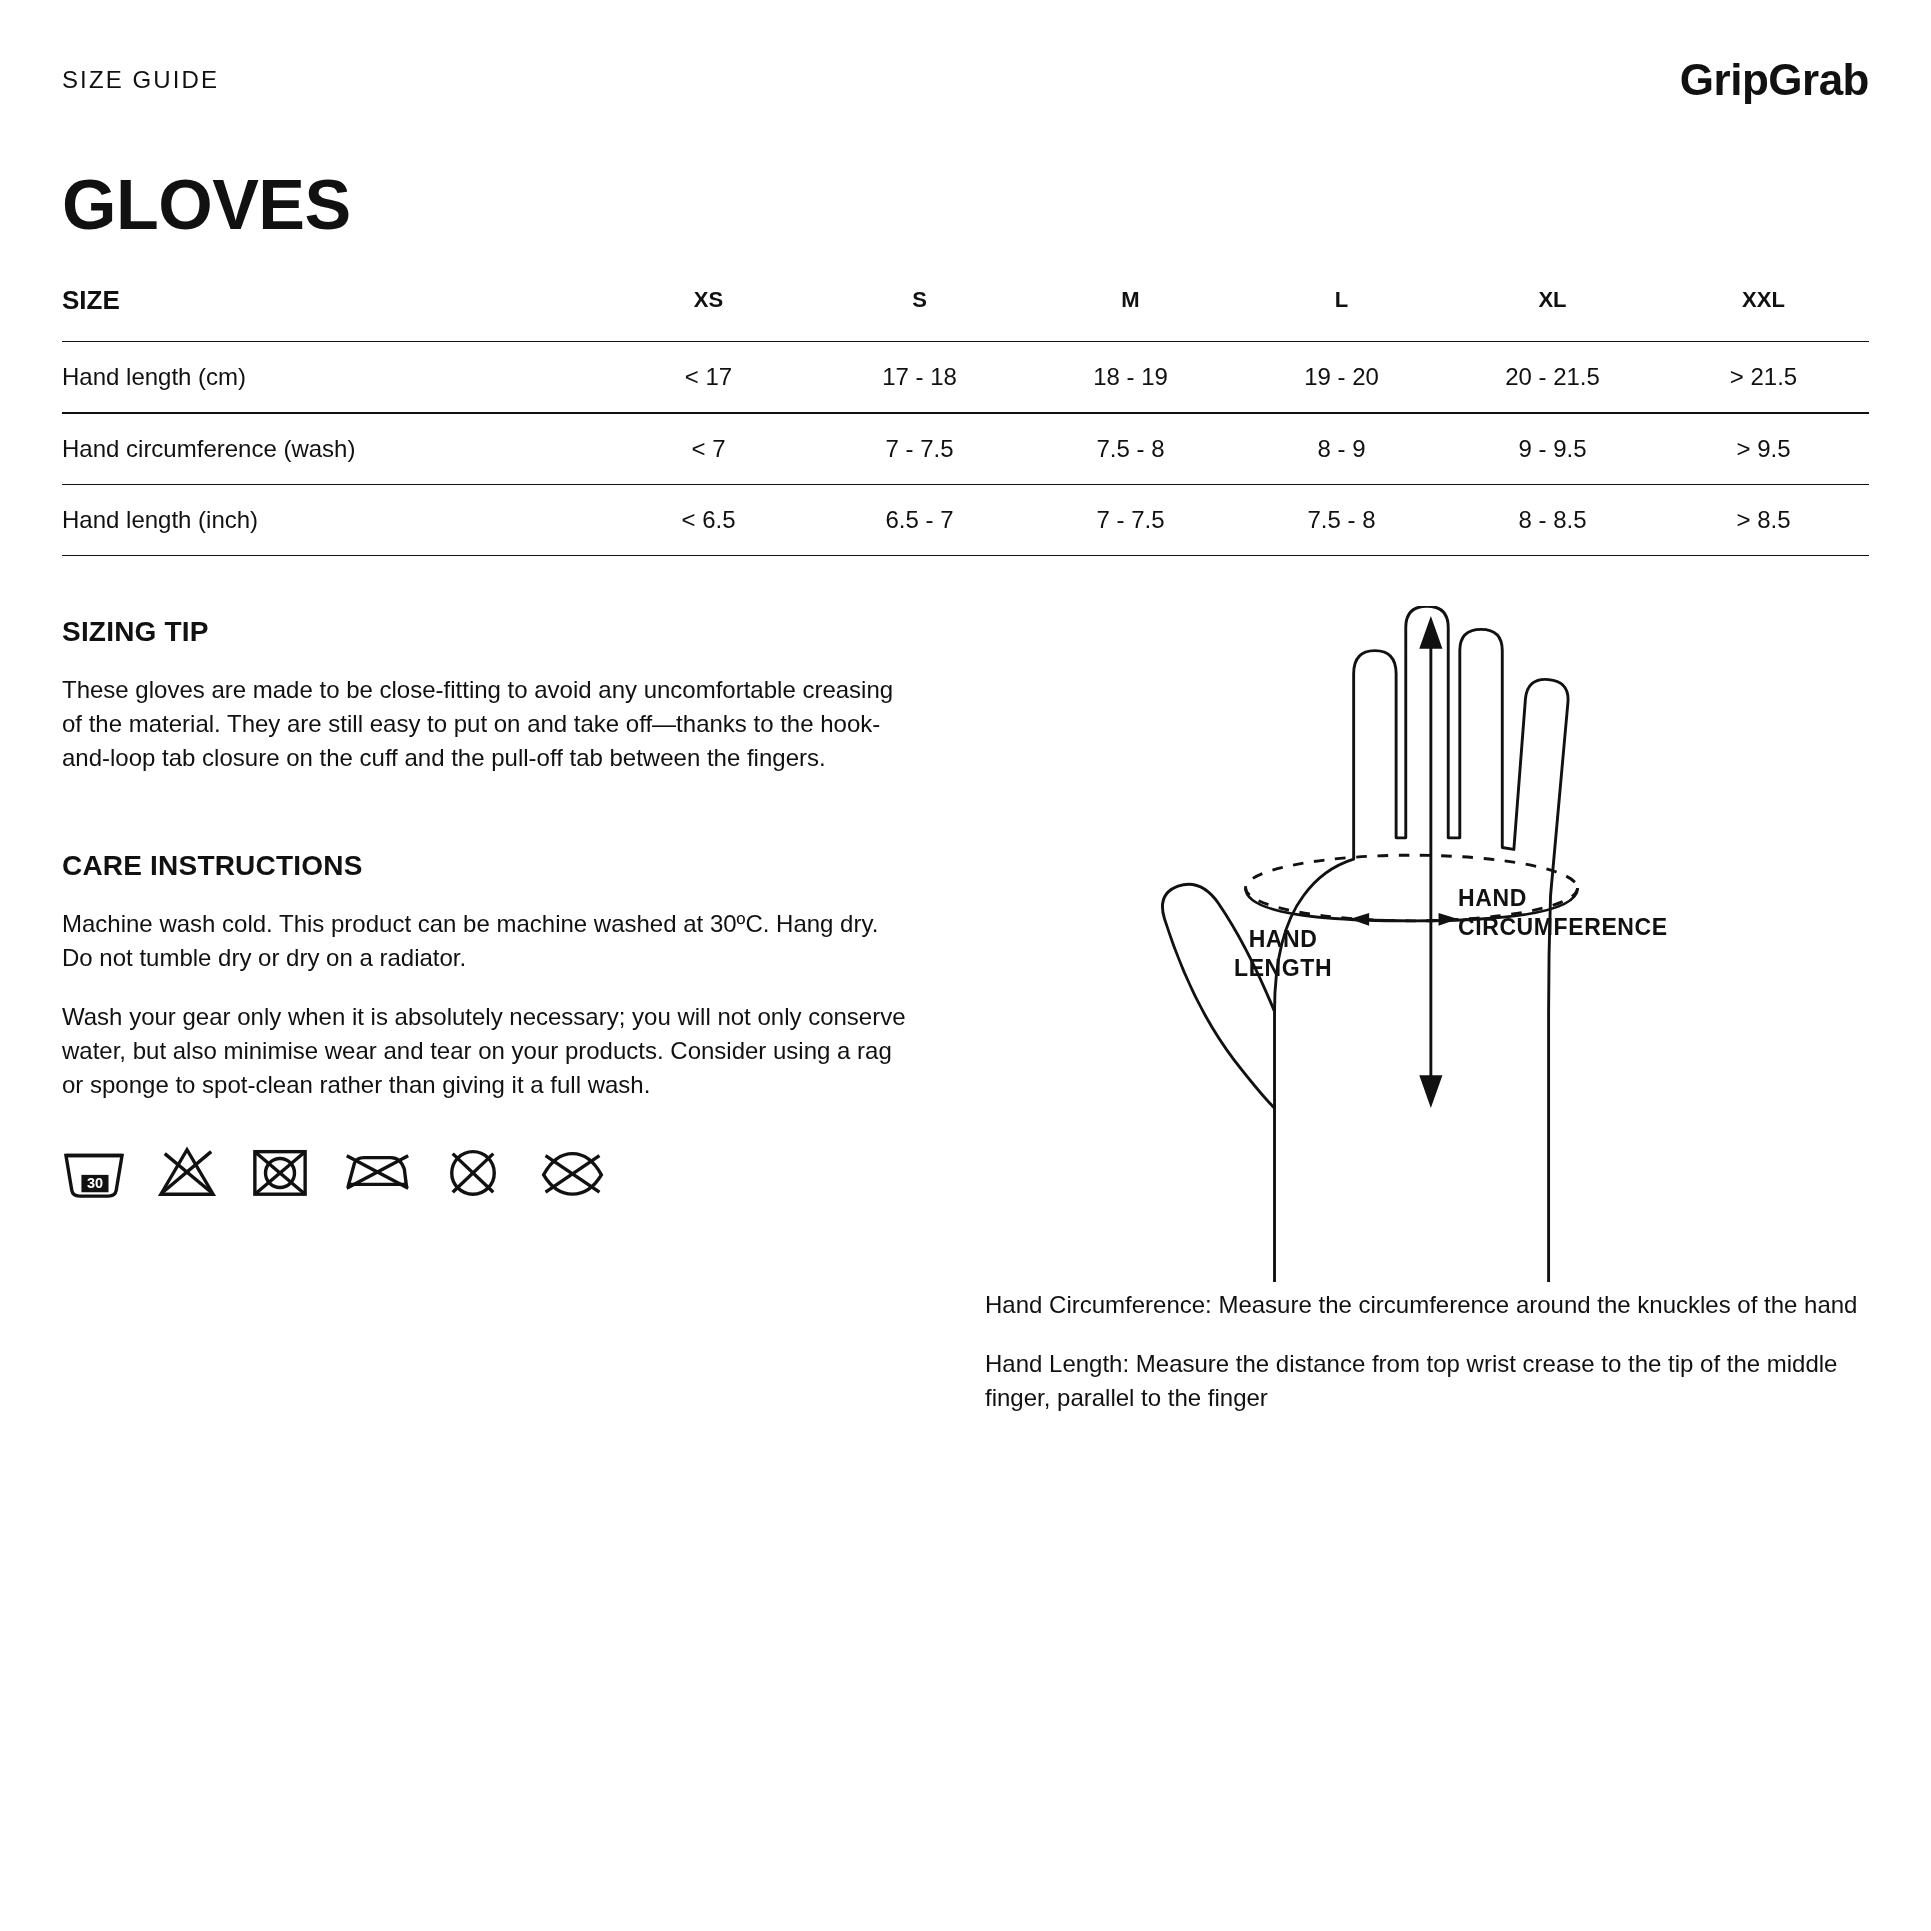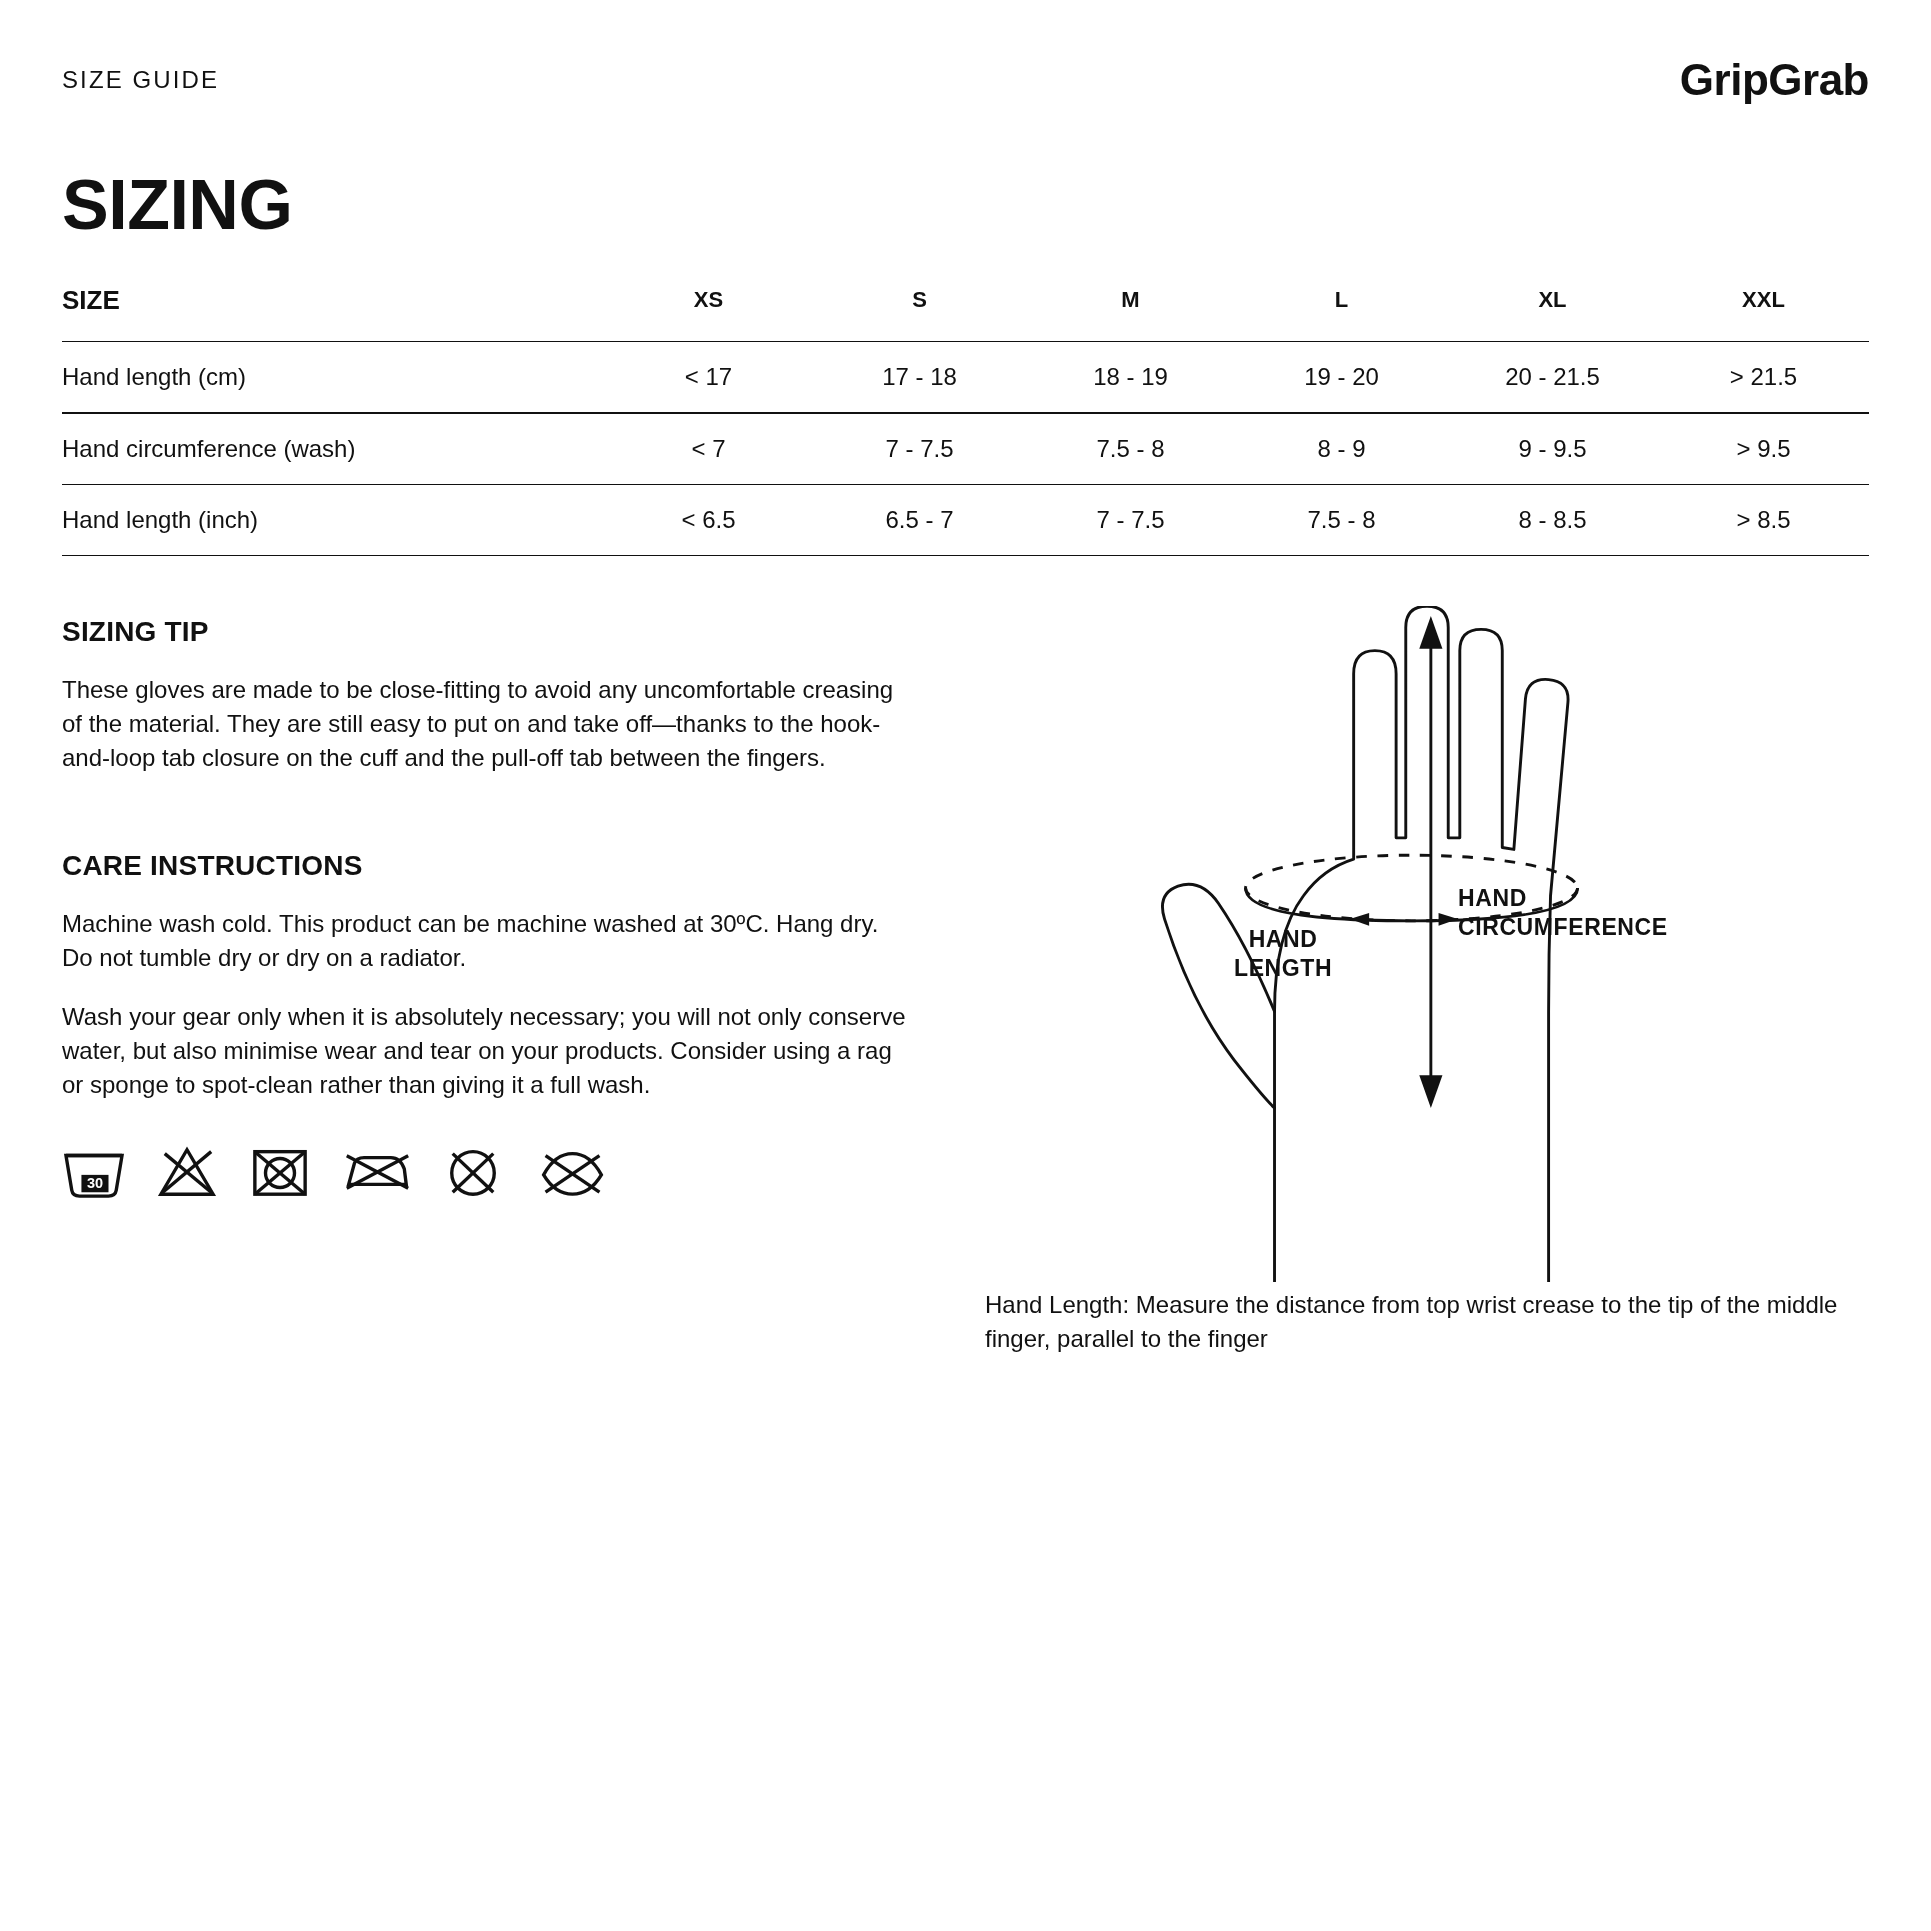--- a/index.html
+++ b/index.html
@@ -133,21 +133,21 @@
 </head>
 <body>
 
 <div class="page">
 
   <div class="header">
     <div class="kicker">SIZE GUIDE</div>
     <div class="brand">GripGrab</div>
   </div>
 
-  <h1 class="title">SIZING</h1>
+  <h1 class="title">GLOVES</h1>
 
   <table class="size-table">
     <thead>
       <tr>
         <th class="rowhead">SIZE</th>
         <th>XS</th>
         <th>S</th>
         <th>M</th>
         <th>L</th>
         <th>XL</th>
@@ -307,19 +307,20 @@
           <div>LENGTH</div>
         </div>
 
         <div class="lbl lbl-circ">
           <div>HAND</div>
           <div>CIRCUMFERENCE</div>
         </div>
       </div>
 
       <div class="notes">
+        <p>Hand Circumference: Measure the circumference around the knuckles of the hand</p>
         <p>Hand Length: Measure the distance from top wrist crease to the tip of the middle finger, parallel to the finger</p>
       </div>
     </div>
 
   </div>
 </div>
 
 
 </body></html>

